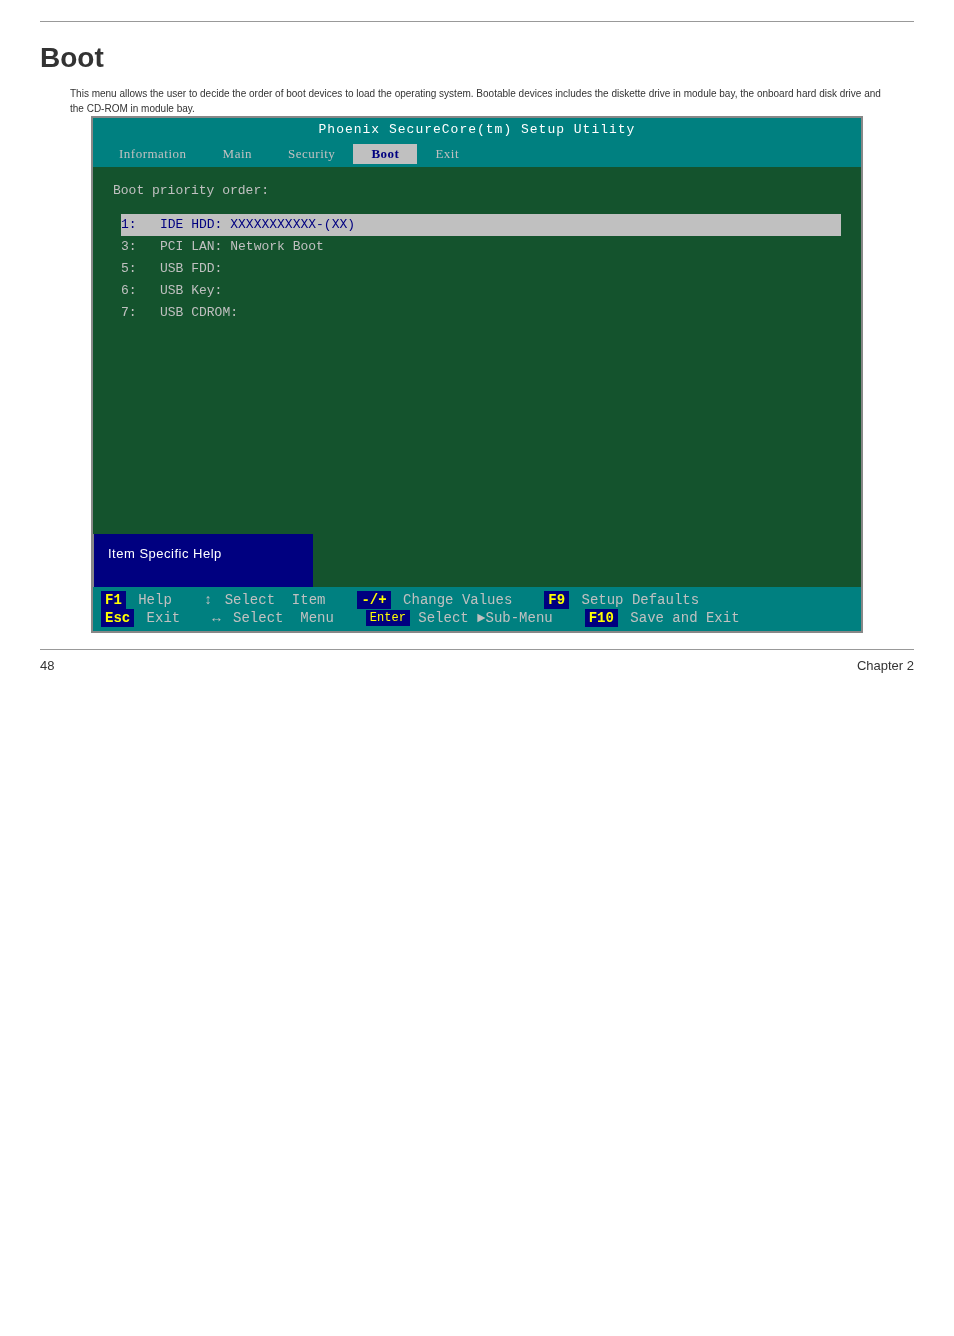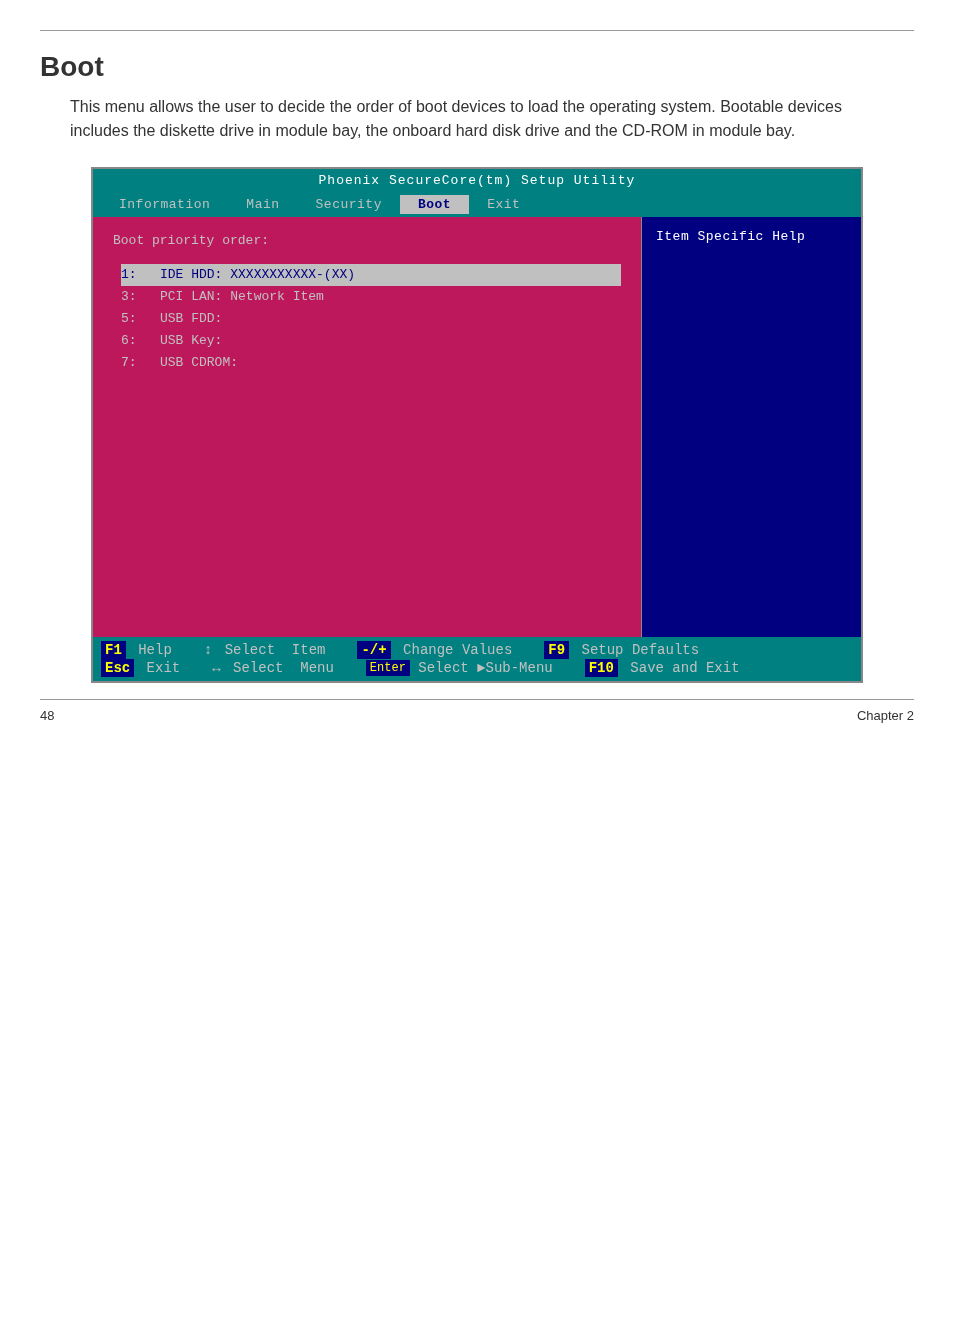--- a/index.html
+++ b/index.html
@@ -8,42 +8,41 @@
       background: #ffffff;
       font-family: Arial, sans-serif;
       font-size: 14px;
       color: #222;
       width: 954px;
       min-height: 1336px;
       position: relative;
     }
 
     .page-container {
-      padding: 30px 40px 60px 40px;
+      padding: 21px 40px 60px 40px;
       position: relative;
     }
 
     .top-border {
       border-top: 1px solid #999;
       margin-bottom: 20px;
     }
 
     .page-title {
       font-size: 28px;
       font-weight: bold;
       color: #333;
       margin-bottom: 12px;
     }
 
     .page-description {
-      font-size: 16px;
+      font-size: 10px;
       color: #333;
       line-height: 1.5;
       margin-left: 30px;
-      margin-bottom: 24px;
       max-width: 820px;
     }
 
     
     .bios-container {
       border: 2px solid #888;
       background: #c0c0c0;
       width: 772px;
       margin: 0 auto;
       font-family: 'Courier New', monospace;
@@ -65,37 +64,37 @@
       background: #008080;
       display: flex;
       flex-direction: row;
       padding: 3px 8px;
       gap: 0;
     }
 
     .bios-menu-item {
       color: #c0c0c0;
       font-size: 13px;
-      font-family: Liberation Mono, monospace;
+      font-family: Liberation Serif, serif;
       padding: 2px 18px;
       cursor: default;
       letter-spacing: 0.5px;
     }
 
     .bios-menu-item.active {
       background: #c0c0c0;
       color: #000080;
       font-weight: bold;
     }
 
     
     .bios-content {
       display: flex;
-      flex-direction: row;
-      background: #be185d;
+      flex-direction: column;
+      background: #14532d;
       min-height: 420px;
     }
 
     
     .bios-main-panel {
       flex: 1;
       padding: 16px 20px;
       color: #c0c0c0;
       font-family: 'Courier New', monospace;
       font-size: 13px;
@@ -111,21 +110,21 @@
     .boot-item-line {
       line-height: 1.7;
     }
 
     
     .bios-help-panel {
       width: 220px;
       border-left: 1px solid #888;
       padding: 12px 14px;
       color: #c0c0c0;
-      font-family: Liberation Mono, monospace;
+      font-family: Liberation Sans, sans-serif;
       font-size: 12px;
       background: #000080;
     }
 
     .help-title {
       color: #ffffff;
       font-size: 13px;
       margin-bottom: 14px;
       letter-spacing: 0.5px;
     }
@@ -240,21 +239,21 @@
 
         <div class="boot-items-list">
           <div class="boot-item-line selected-row">
             <span>1:</span>
             &nbsp;
             <span>IDE HDD: XXXXXXXXXXX-(XX)</span>
           </div>
           <div class="boot-item-line">
             <span>3:</span>
             &nbsp;
-            <span>PCI LAN: Network Item</span>
+            <span>PCI LAN: Network Boot</span>
           </div>
           <div class="boot-item-line">
             <span>5:</span>
             &nbsp;
             <span>USB FDD:</span>
           </div>
           <div class="boot-item-line">
             <span>6:</span>
             &nbsp;
             <span>USB Key:</span>

